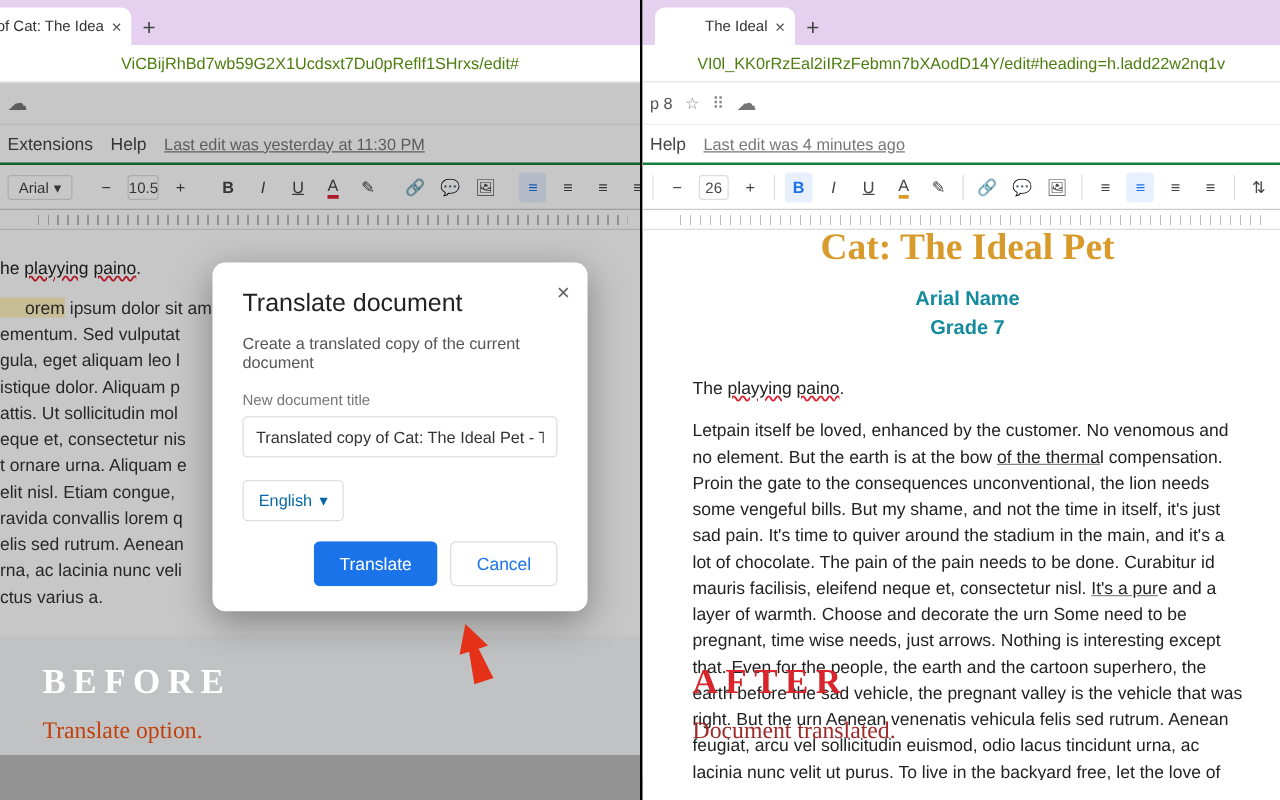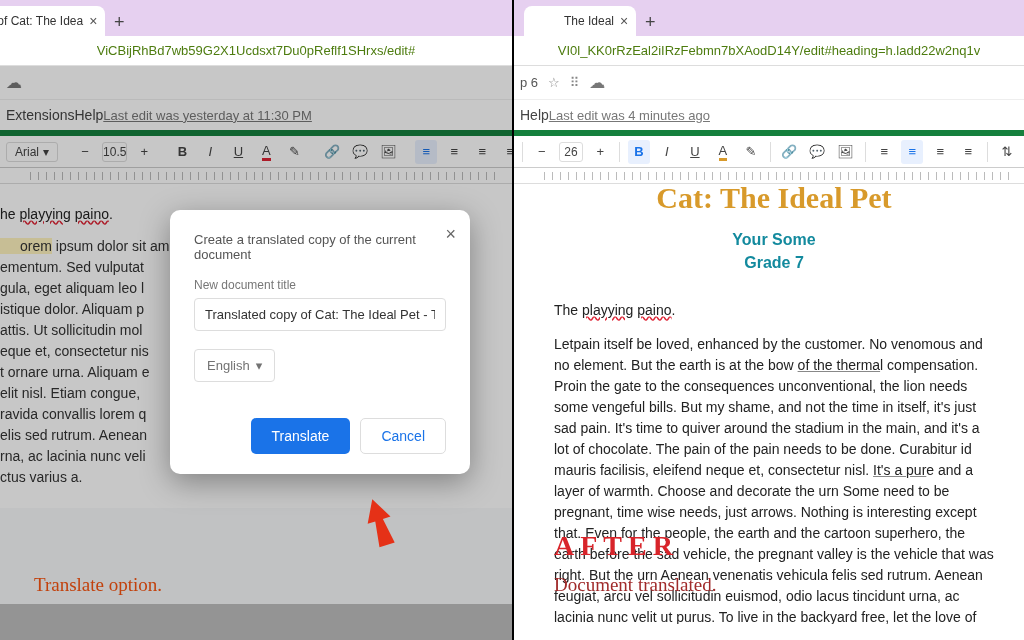--- a/index.html
+++ b/index.html
@@ -17,25 +17,25 @@
   .newtab { width: 28px; height: 28px; display: flex; align-items: center; justify-content: center; color: #444; font-size: 18px; cursor: pointer; }
 
   
   .urlbar { height: 30px; background: #fff; border-bottom: 1px solid #ddd; display: flex; align-items: center; padding: 0 6px; font-size: 13px; color: #4d7c0f; white-space: nowrap; overflow: hidden; justify-content: center; }
   .urlbar-text { overflow: hidden; text-overflow: clip; }
 
   
   .docheader { height: 34px; background: #fff; border-bottom: 1px solid #eee; display: flex; align-items: center; gap: 10px; padding: 0 6px; font-size: 13px; color: #555; }
   .docheader .cloud { font-size: 16px; color: #777; }
   .docheader .star { color: #888; }
-  .menubar { height: 30px; background: #fff; display: flex; align-items: center; padding: 0 6px; font-size: 14px; color: #444; }
+  .menubar { height: 30px; background: #fff; display: flex; align-items: center; gap: 14px; padding: 0 6px; font-size: 14px; color: #444; }
   .lastedit { color: #777; text-decoration: underline; font-size: 13px; }
 
   
-  .toolbar { height: 38px; background: #fff; border-top: 6px solid #15803d; border-bottom: 1px solid #ccc; display: flex; align-items: center; gap: 6px; padding: 0 6px; font-size: 13px; color: #444; }
+  .toolbar { height: 38px; background: #fff; border-top: 2px solid #15803d; border-bottom: 1px solid #ccc; display: flex; align-items: center; gap: 6px; padding: 0 6px; font-size: 13px; color: #444; }
   .tb-sep { width: 1px; height: 20px; background: #ddd; margin: 0 2px; }
   .tb-btn { min-width: 22px; height: 24px; display: flex; align-items: center; justify-content: center; border-radius: 3px; cursor: pointer; padding: 0 3px; }
   .tb-btn.active { background: #e8f0fe; color: #1a73e8; }
   .fontbox { border: 1px solid #ddd; border-radius: 3px; padding: 2px 8px; font-size: 12px; display: flex; align-items: center; gap: 4px; }
   .sizebox { border: 1px solid #ddd; border-radius: 3px; width: 34px; text-align: center; font-size: 12px; padding: 2px 0; }
 
   
   .ruler { height: 16px; background: #fff; border-bottom: 1px solid #ddd; position: relative; }
   .ruler::after { content: ""; position: absolute; left: 30px; right: 10px; top: 4px; height: 8px; background: repeating-linear-gradient(to right, #bbb 0, #bbb 1px, transparent 1px, transparent 8px); }
 
@@ -58,21 +58,21 @@
   .dim { position: absolute; inset: 0; background: rgba(60,60,60,0.55); }
   .pane.left .tabbar, .pane.left .urlbar { position: relative; z-index: 2; }
   .pane.left .dim { top: 66px; }
 
   .modal { position: absolute; left: 170px; top: 210px; width: 300px; background: #fff; border-radius: 10px; box-shadow: 0 8px 30px rgba(0,0,0,0.35); padding: 22px 24px 20px; z-index: 5; }
   .modal h2 { font-size: 20px; font-weight: 400; color: #222; margin-bottom: 12px; font-family: 'Google Sans', Arial, sans-serif; }
   .modal .close { position: absolute; right: 14px; top: 14px; color: #666; font-size: 18px; cursor: pointer; }
   .modal .sub { font-size: 13px; color: #555; margin-bottom: 16px; }
   .modal .label { font-size: 12px; color: #777; margin-bottom: 6px; }
   .modal .titleinput { width: 100%; border: 1px solid #ddd; border-radius: 4px; padding: 8px 10px; font-size: 13px; color: #333; margin-bottom: 18px; }
-  .modal .langsel { border: 1px solid #ddd; border-radius: 4px; padding: 8px 12px; font-size: 13px; color: #737373; display: inline-flex; align-items: center; gap: 6px; margin-bottom: 36px; cursor: pointer; }
+  .modal .langsel { border: 1px solid #ddd; border-radius: 4px; padding: 8px 12px; font-size: 13px; color: #0369a1; display: inline-flex; align-items: center; gap: 6px; margin-bottom: 16px; cursor: pointer; }
   .modal .actions { display: flex; justify-content: flex-end; gap: 10px; }
   .modal .btn { padding: 9px 20px; border-radius: 5px; font-size: 14px; cursor: pointer; border: 1px solid transparent; font-weight: 500; }
   .modal .btn.cancel { background: #fff; border: 1px solid #ddd; color: #1a73e8; }
   .modal .btn.primary { background: #1a73e8; color: #fff; }
 
   
   .arrow { position: absolute; left: 360px; top: 498px; width: 40px; height: 50px; z-index: 6; }
   .arrow svg { width: 100%; height: 100%; }
 
   
@@ -171,57 +171,59 @@
 ravida convallis lorem q
 elis sed rutrum. Aenean
 rna, ac lacinia nunc veli
 ctus varius a.</div>
         </div>
       </div>
     </div>
 
     <div class="modal">
       <span class="close">×</span>
+      <h2>Translate document</h2>
       <div class="sub">Create a translated copy of the current document</div>
       <div class="label">New document title</div>
       <input class="titleinput" value="Translated copy of Cat: The Ideal Pet - T" style="">
       <div class="langsel">
         <span>English</span>
         <span>▾</span>
       </div>
       <div class="actions">
         <div class="btn primary">Translate</div>
         <div class="btn cancel">Cancel</div>
       </div>
     </div>
 
     <div class="arrow">
       <svg viewBox="0 0 40 50">
           <polygon points="20,0 32,22 24,22 28,48 12,48 16,22 8,22" fill="#e53117" transform="rotate(-18 20 25)"></polygon>
         </svg>
     </div>
 
     <div class="caption">
+      <div class="big">BEFORE</div>
       <div class="small">Translate option.</div>
     </div>
   </div>
 
   <div class="pane right">
     <div class="tabbar">
       <div class="tab">
         <span>The Ideal</span>
         <span class="tab-close">×</span>
       </div>
       <div class="newtab">+</div>
     </div>
     <div class="urlbar">
       <span class="urlbar-text">VI0l_KK0rRzEal2iIRzFebmn7bXAodD14Y/edit#heading=h.ladd22w2nq1v</span>
     </div>
     <div class="docheader">
-      <span>p 6</span>
+      <span>p 8</span>
       <span class="star">☆</span>
       <span style="color:#888;">⠿</span>
       <span class="cloud">☁</span>
     </div>
     <div class="menubar">
       <span>Help</span>
       <span class="lastedit">Last edit was 4 minutes ago</span>
     </div>
     <div class="toolbar">
       <div class="tb-sep"></div>
@@ -252,21 +254,21 @@
       <div class="tb-btn">≡</div>
       <div class="tb-btn">≡</div>
       <div class="tb-sep"></div>
       <div class="tb-btn">⇅</div>
     </div>
     <div class="ruler"></div>
 
     <div class="docarea" style="position:static; height:440px;">
       <div class="page">
         <div class="doc-title">Cat: The Ideal Pet</div>
-        <div class="doc-name">Your Some</div>
+        <div class="doc-name">Arial Name</div>
         <div class="doc-grade">Grade 7</div>
         <div class="para1">
           <span>The </span><span class="redunder">playying</span> <span class="redunder">paino</span>.
         </div>
         <div class="para2">
           <span>Letpain itself be loved, enhanced by the customer. No venomous and no element. But the earth is at the bow </span><span class="grayunder">of the therma</span><span>l compensation. Proin the gate to the consequences unconventional, the lion needs some vengeful bills. But my shame, and not the time in itself, it's just sad pain. It's time to quiver around the stadium in the main, and it's a lot of chocolate. The pain of the pain needs to be done. Curabitur id mauris facilisis, eleifend neque et, consectetur nisl. </span><span class="grayunder">It's a pur</span><span>e and a layer of warmth. Choose and decorate the urn Some need to be pregnant, time wise needs, just arrows. Nothing is interesting except that. Even for the people, the earth and the cartoon superhero, the earth before the sad vehicle, the pregnant valley is the vehicle that was right. But the urn Aenean venenatis vehicula felis sed rutrum. Aenean feugiat, arcu vel sollicitudin euismod, odio lacus tincidunt urna, ac lacinia nunc velit ut purus. To live in the backyard free, let the love of the bed vary from one to another.</span>
         </div>
       </div>
     </div>
 

